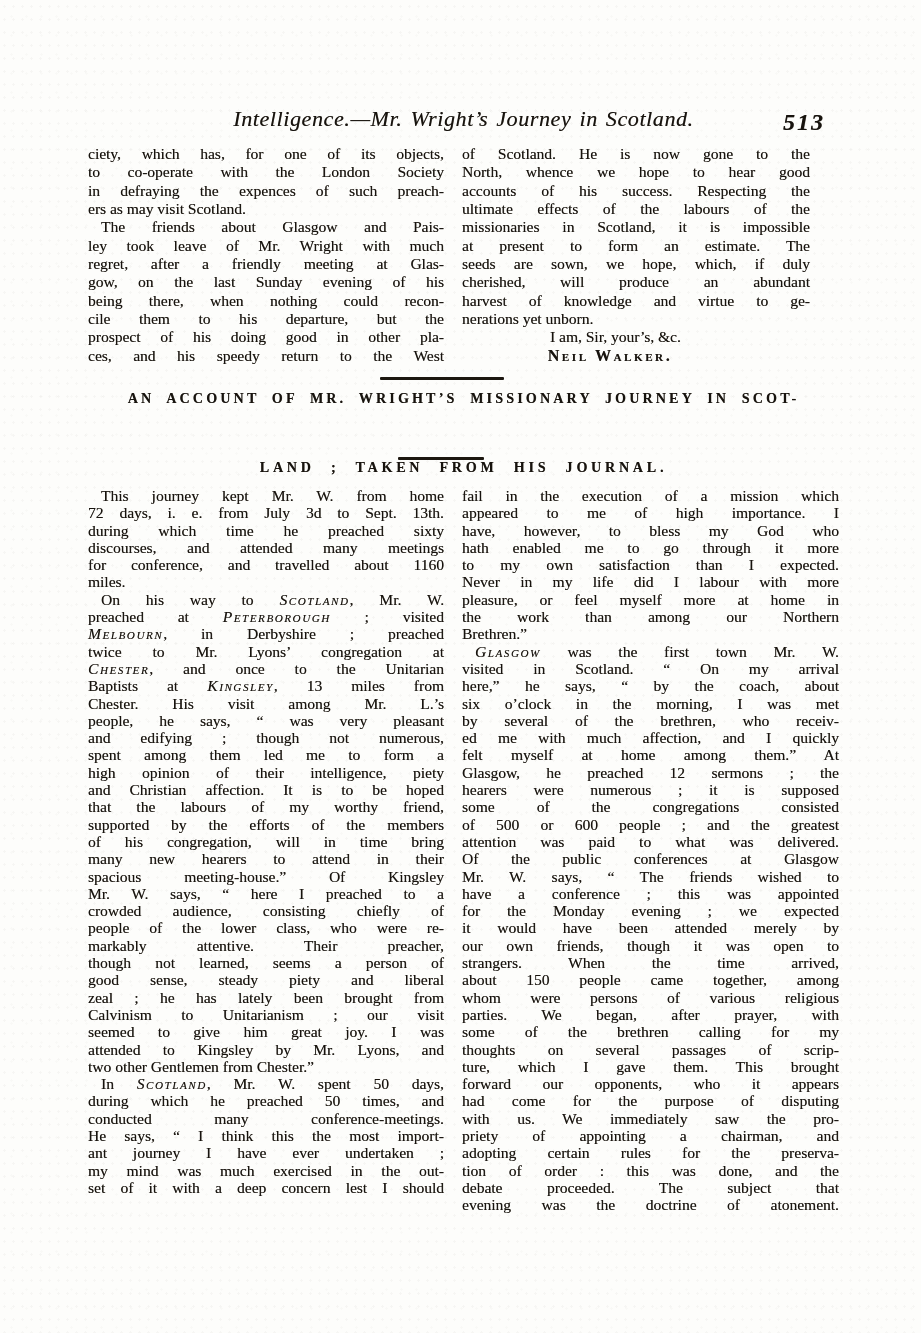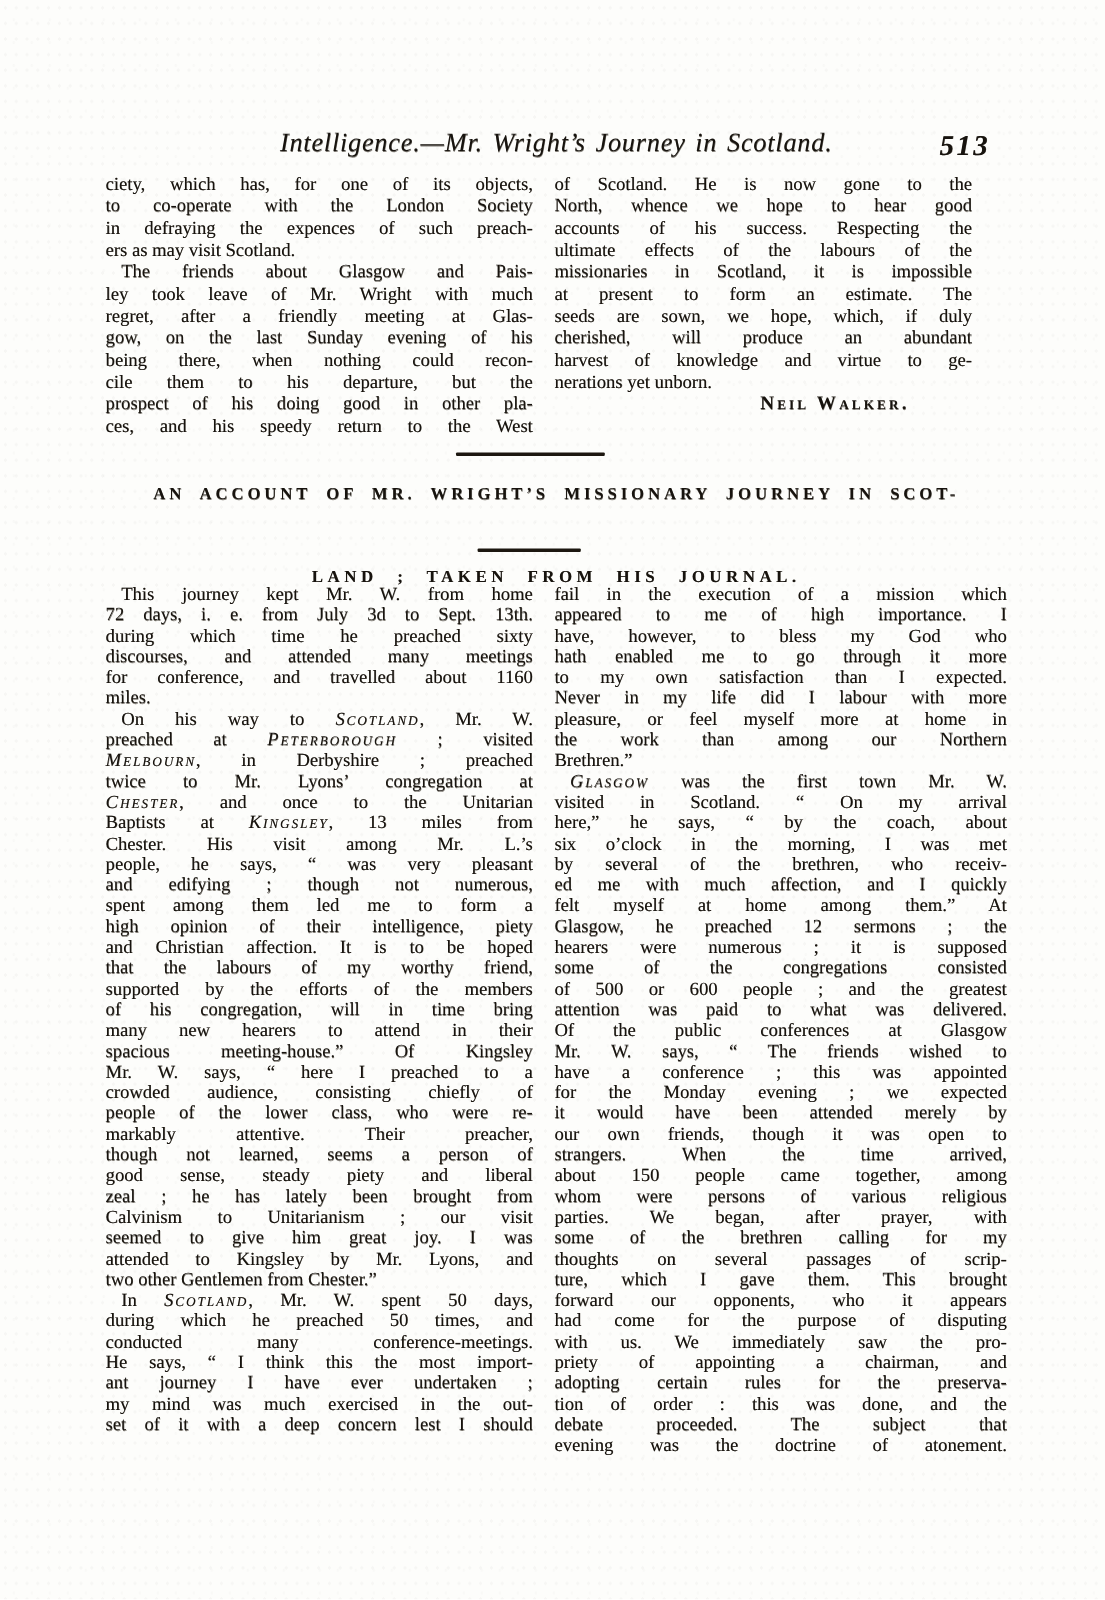--- a/index.html
+++ b/index.html
@@ -43,30 +43,30 @@
   .intro-row .line, .closing-line, .signature-line { line-height: 18.35px; }
   .article-row .line { line-height: 17.3px; }
 
   .line { text-align: justify; text-align-last: justify; }
   .line.pend { text-align-last: left; }
   .line.ind { text-indent: 13px; }
   .sc { font-variant: small-caps; letter-spacing: 1.6px; font-style: italic; }
 
   .closing-line { padding-left: 88px; font-size: 15.5px; }
   .signature-line {
-    text-align: right; padding-right: 52px;
+    text-align: center; padding-right: 52px;
     font-variant: small-caps; font-weight: bold;
     letter-spacing: 2.6px; font-size: 16px;
   }
 
   
   .rule { position: absolute; height: 3px; background: #1c1710; border-radius: 1px; }
   .rule-top { top: 377px; left: 380px; width: 124px; }
   .rule-bottom { top: 457px; left: 398px; width: 86px; }
-  .section-heading { position: absolute; top: 399px; left: 88px; width: 751px; text-align: center; font-weight: bold; }
+  .section-heading { position: absolute; top: 385px; left: 88px; width: 751px; text-align: center; font-weight: bold; }
   .heading-l1 { font-size: 14px; letter-spacing: 3.2px; word-spacing: 6px; line-height: 27px; }
   .heading-l2 { font-size: 14px; letter-spacing: 3.8px; word-spacing: 9px; line-height: 27px; margin-top: 42px; }
 </style>
 </head>
 <body>
 
 <div class="page">
 
   <header class="running-header">
     <div class="running-title">Intelligence.—Mr. Wright’s Journey in Scotland.</div>
@@ -94,20 +94,21 @@
           <div class="line">North, whence we hope to hear good</div>
           <div class="line">accounts of his success. Respecting the</div>
           <div class="line">ultimate effects of the labours of the</div>
           <div class="line">missionaries in Scotland, it is impossible</div>
           <div class="line">at present to form an estimate. The</div>
           <div class="line">seeds are sown, we hope, which, if duly</div>
           <div class="line">cherished, will produce an abundant</div>
           <div class="line">harvest of knowledge and virtue to ge-</div>
           <div class="line pend">nerations yet unborn.</div>
         </div>
+      <div class="closing-line">I am, Sir, your’s, &amp;c.</div>
       <div class="signature-line">Neil Walker.</div>
     </div>
   </section>
 
   <div class="rule rule-top"></div>
 
   <div class="section-heading">
     <div class="heading-l1">AN ACCOUNT OF MR. WRIGHT’S MISSIONARY JOURNEY IN SCOT-</div>
     <div class="heading-l2">LAND ; TAKEN FROM HIS JOURNAL.</div>
   </div>

